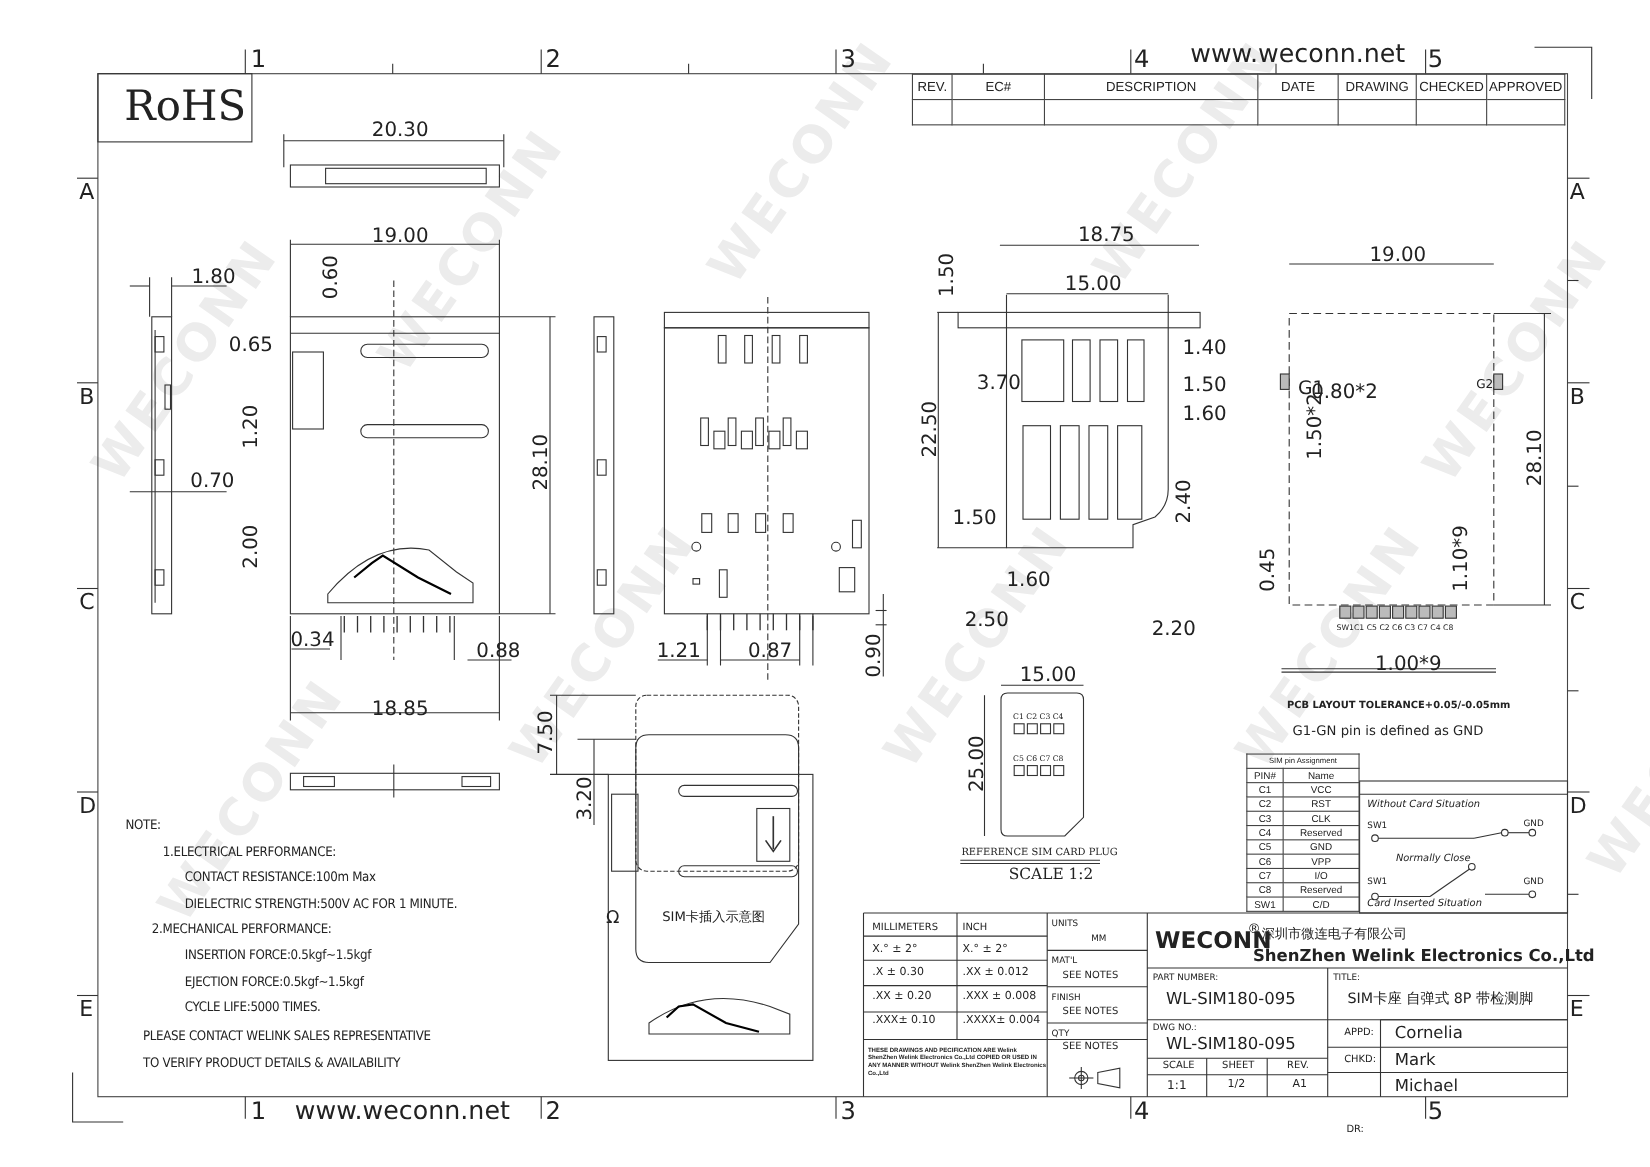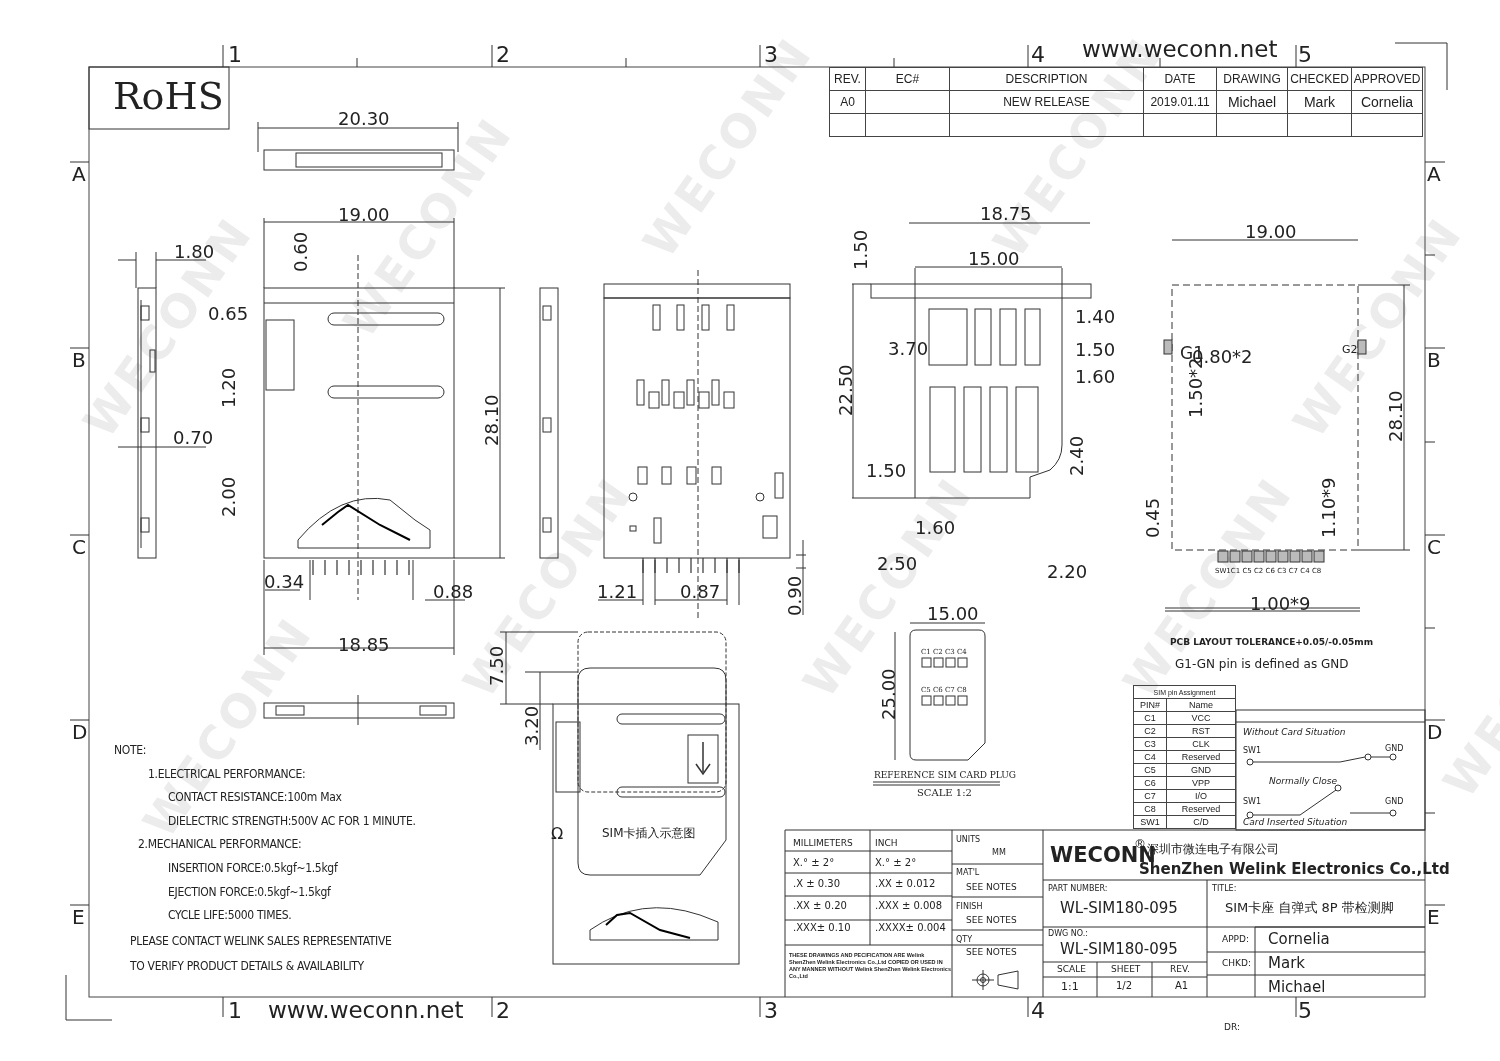--- a/index.html
+++ b/index.html
@@ -327,29 +327,20 @@
       <tr>
     <td style="width:35px">REV.</td>
     <td style="width:83px">EC#</td>
     <td style="width:193px">DESCRIPTION</td>
     <td style="width:72px">DATE</td>
     <td style="width:70px">DRAWING</td>
     <td style="width:63px">CHECKED</td>
     <td style="width:70px">APPROVED</td>
   </tr>
   <tr>
-    <td>A0</td>
-    <td></td>
-    <td>NEW RELEASE</td>
-    <td>2019.01.11</td>
-    <td style="font-size:14px">Michael</td>
-    <td style="font-size:14px">Mark</td>
-    <td style="font-size:14px">Cornelia</td>
-  </tr>
-  <tr>
     <td style="height:16px"></td>
         <td></td>
         <td></td>
         <td></td>
         <td></td>
         <td></td>
         <td></td>
   </tr>
 </tbody>
   </table>
@@ -395,21 +386,21 @@
 <div class="t dim vert" style="left:878px;top:720px;">25.00</div>
 <div class="t" style="left:921px;top:648px;font-size:7px;font-family:'DejaVu Serif',serif;">C1</div>
 <div class="t" style="left:933px;top:648px;font-size:7px;font-family:'DejaVu Serif',serif;">C2</div>
 <div class="t" style="left:945px;top:648px;font-size:7px;font-family:'DejaVu Serif',serif;">C3</div>
 <div class="t" style="left:957px;top:648px;font-size:7px;font-family:'DejaVu Serif',serif;">C4</div>
 <div class="t" style="left:921px;top:686px;font-size:7px;font-family:'DejaVu Serif',serif;">C5</div>
 <div class="t" style="left:933px;top:686px;font-size:7px;font-family:'DejaVu Serif',serif;">C6</div>
 <div class="t" style="left:945px;top:686px;font-size:7px;font-family:'DejaVu Serif',serif;">C7</div>
 <div class="t" style="left:957px;top:686px;font-size:7px;font-family:'DejaVu Serif',serif;">C8</div>
 <div class="t" style="left:874px;top:770px;font-size:9px;font-family:'DejaVu Serif',serif;">REFERENCE SIM CARD PLUG</div>
-<div class="t" style="left:917px;top:787px;font-size:10px;font-family:'DejaVu Serif',serif;">SCALE 1:2</div>
+<div class="t" style="left:917px;top:787px;font-size:14px;font-family:'DejaVu Serif',serif;">SCALE 1:2</div>
 
 <div class="t dim" style="left:1245px;top:221px;">19.00</div>
 <div class="t dim" style="left:1192px;top:298px;margin-top:48px;">0.80*2</div>
 <div class="t dim vert" style="left:1185px;top:418px;">1.50*2</div>
 <div class="t dim vert" style="left:1385px;top:442px;">28.10</div>
 <div class="t dim vert" style="left:1142px;top:538px;">0.45</div>
 <div class="t dim vert" style="left:1318px;top:538px;">1.10*9</div>
 <div class="t dim" style="left:1250px;top:593px;">1.00*9</div>
 <div class="t" style="left:1180px;top:343px;font-size:17px;">G1</div>
 <div class="t" style="left:1342px;top:343px;font-size:11px;">G2</div>

